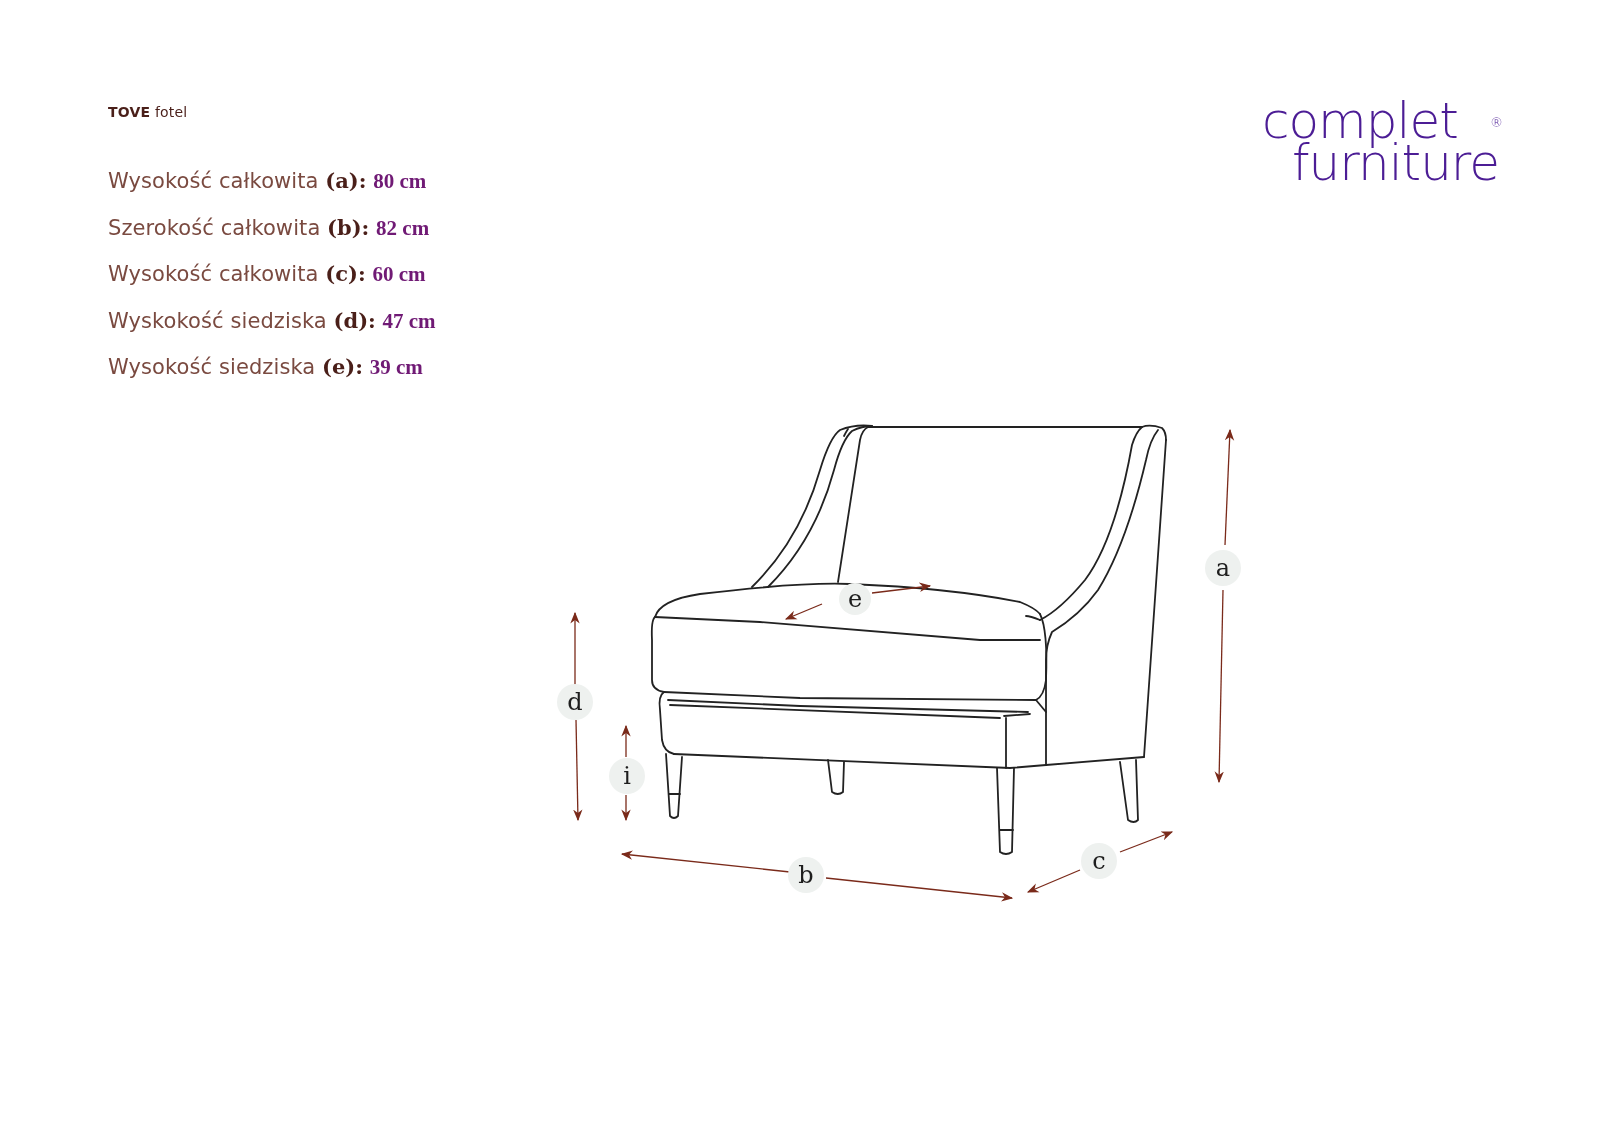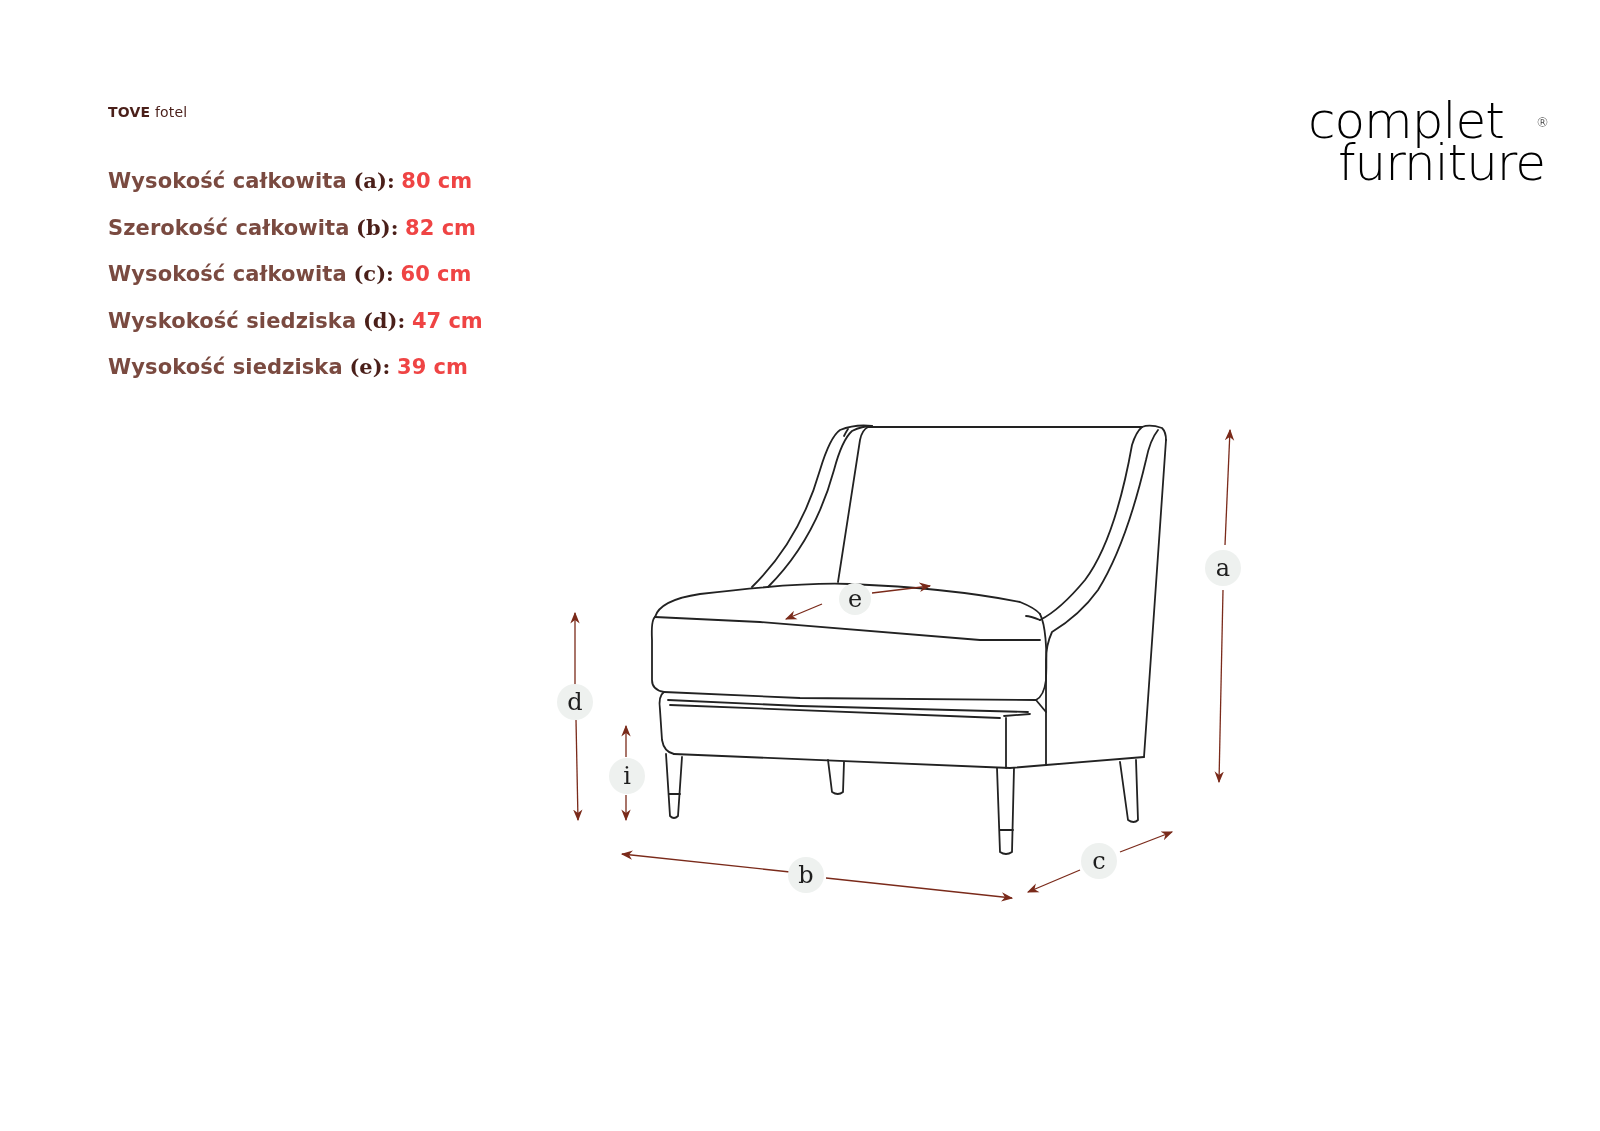--- a/index.html
+++ b/index.html
@@ -17,28 +17,28 @@
   .title .strong { font-weight: 600; }
   .title .light { font-weight: 400; }
   .specs {
     position: absolute; left: 108px; top: 164px;
     margin: 0; padding: 0; list-style: none;
   }
   .spec {
     height: 46.5px; line-height: 34px;
     font-size: 21px; white-space: nowrap;
   }
-  .spec .lbl { color: #7a4a40; font-weight: 700; letter-spacing: 0.1px; text-align: center; }
+  .spec .lbl { color: #7a4a40; font-weight: 400; letter-spacing: 0.1px; text-align: center; }
   .spec .key { color: #4a1f19; font-weight: 600; font-family: "DejaVu Serif", "Liberation Serif", serif; }
-  .spec .val { color: #ef4444; font-weight: 600; }
+  .spec .val { color: #701a75; font-weight: 600; font-family: Liberation Serif, serif; }
 
   .logo {
     position: absolute; left: 1262px; top: 100px;
-    color: #000000; font-size: 50px; line-height: 42px; letter-spacing: -1px;
-    font-family: "DejaVu Sans", sans-serif; font-weight: 300; margin-left: 46px;
+    color: #4c1d95; font-size: 50px; line-height: 42px; letter-spacing: -1px;
+    font-family: "DejaVu Sans", sans-serif; font-weight: 300;
   }
   .logo .l1 { display: block; }
   .logo .l2 { display: block; margin-left: 30px; text-align: right; }
   .logo .reg {
     position: absolute; left: 228px; top: 16px;
     font-size: 13px; line-height: 13px; letter-spacing: 0;
   }
   svg.drawing { position: absolute; left: 0; top: 0; }
   .badge-label {
     font-family: "DejaVu Serif", "Liberation Serif", serif;

